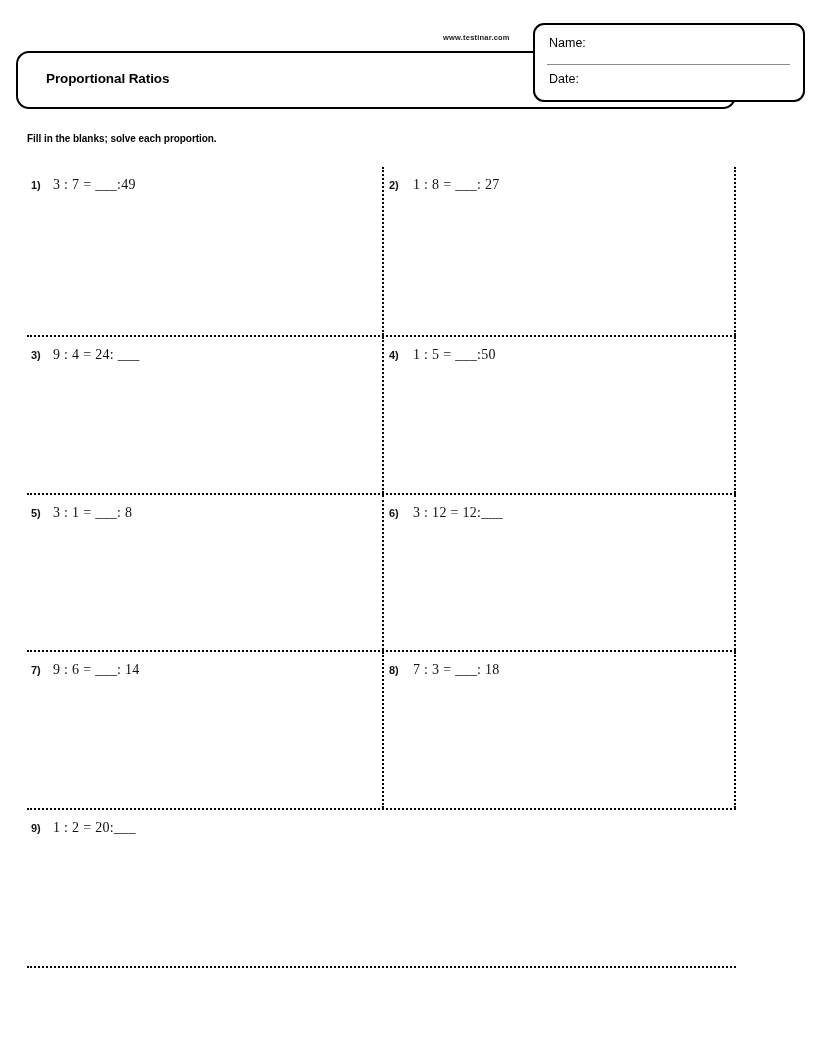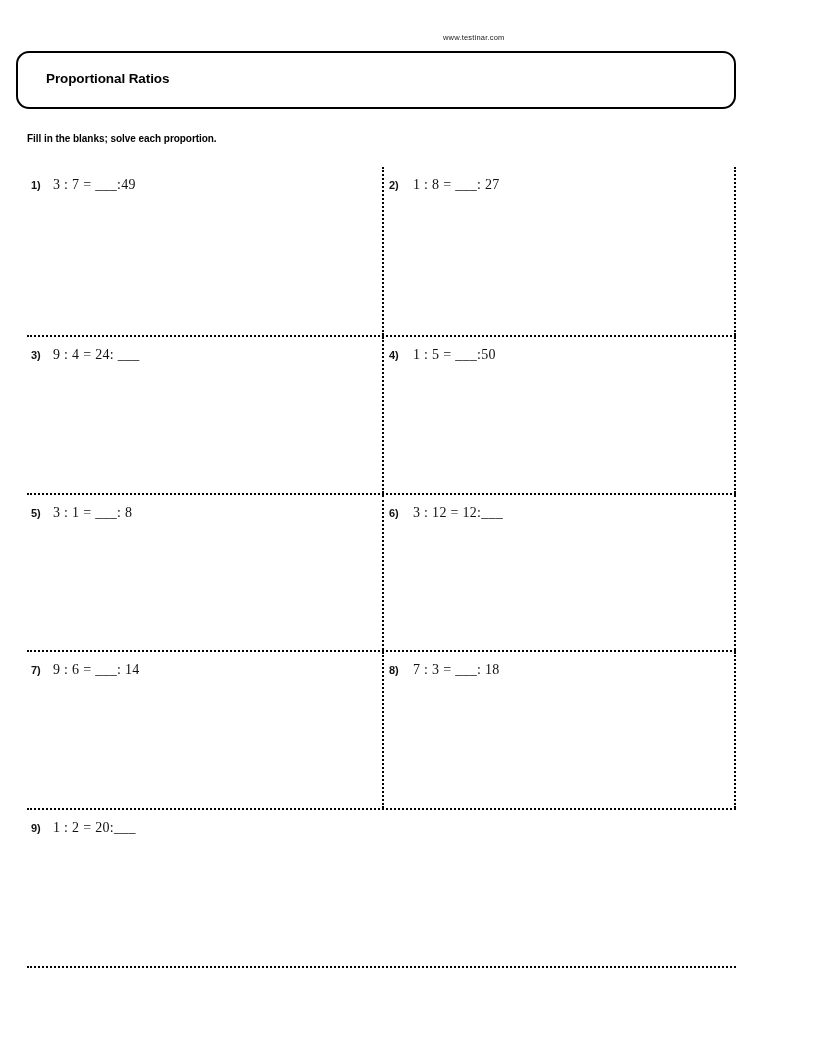--- a/index.html
+++ b/index.html
@@ -23,21 +23,21 @@
     top: 0;
     width: 816px;
     height: 120px;
   }
 
   .site-url {
     position: absolute;
     left: 443px;
     top: 33px;
     font-size: 7.5px;
-    font-weight: normal;
+    font-weight: bold;
     letter-spacing: 0.2px;
     color: #1a1a1a;
     font-family: "Liberation Sans", sans-serif;
     white-space: nowrap;
   }
 
   .title-box {
     position: absolute;
     left: 16px;
     top: 51px;
@@ -179,20 +179,25 @@
 <body>
 
 <div class="header">
 
   <div class="site-url">www.testinar.com</div>
 
   <div class="title-box"></div>
 
   <div class="title-text">Proportional Ratios</div>
 
+  <div class="namedate-box">
+    <div class="nd-label nd-name">Name:</div>
+    <div class="nd-rule"></div>
+    <div class="nd-label nd-date">Date:</div>
+  </div>
 
 </div>
 
 <div class="instruction">Fill in the blanks; solve each proportion.</div>
 
 <div class="grid">
 
   <div class="grid-row r1">
     <div class="cell cell-left">
       <div class="problem">

